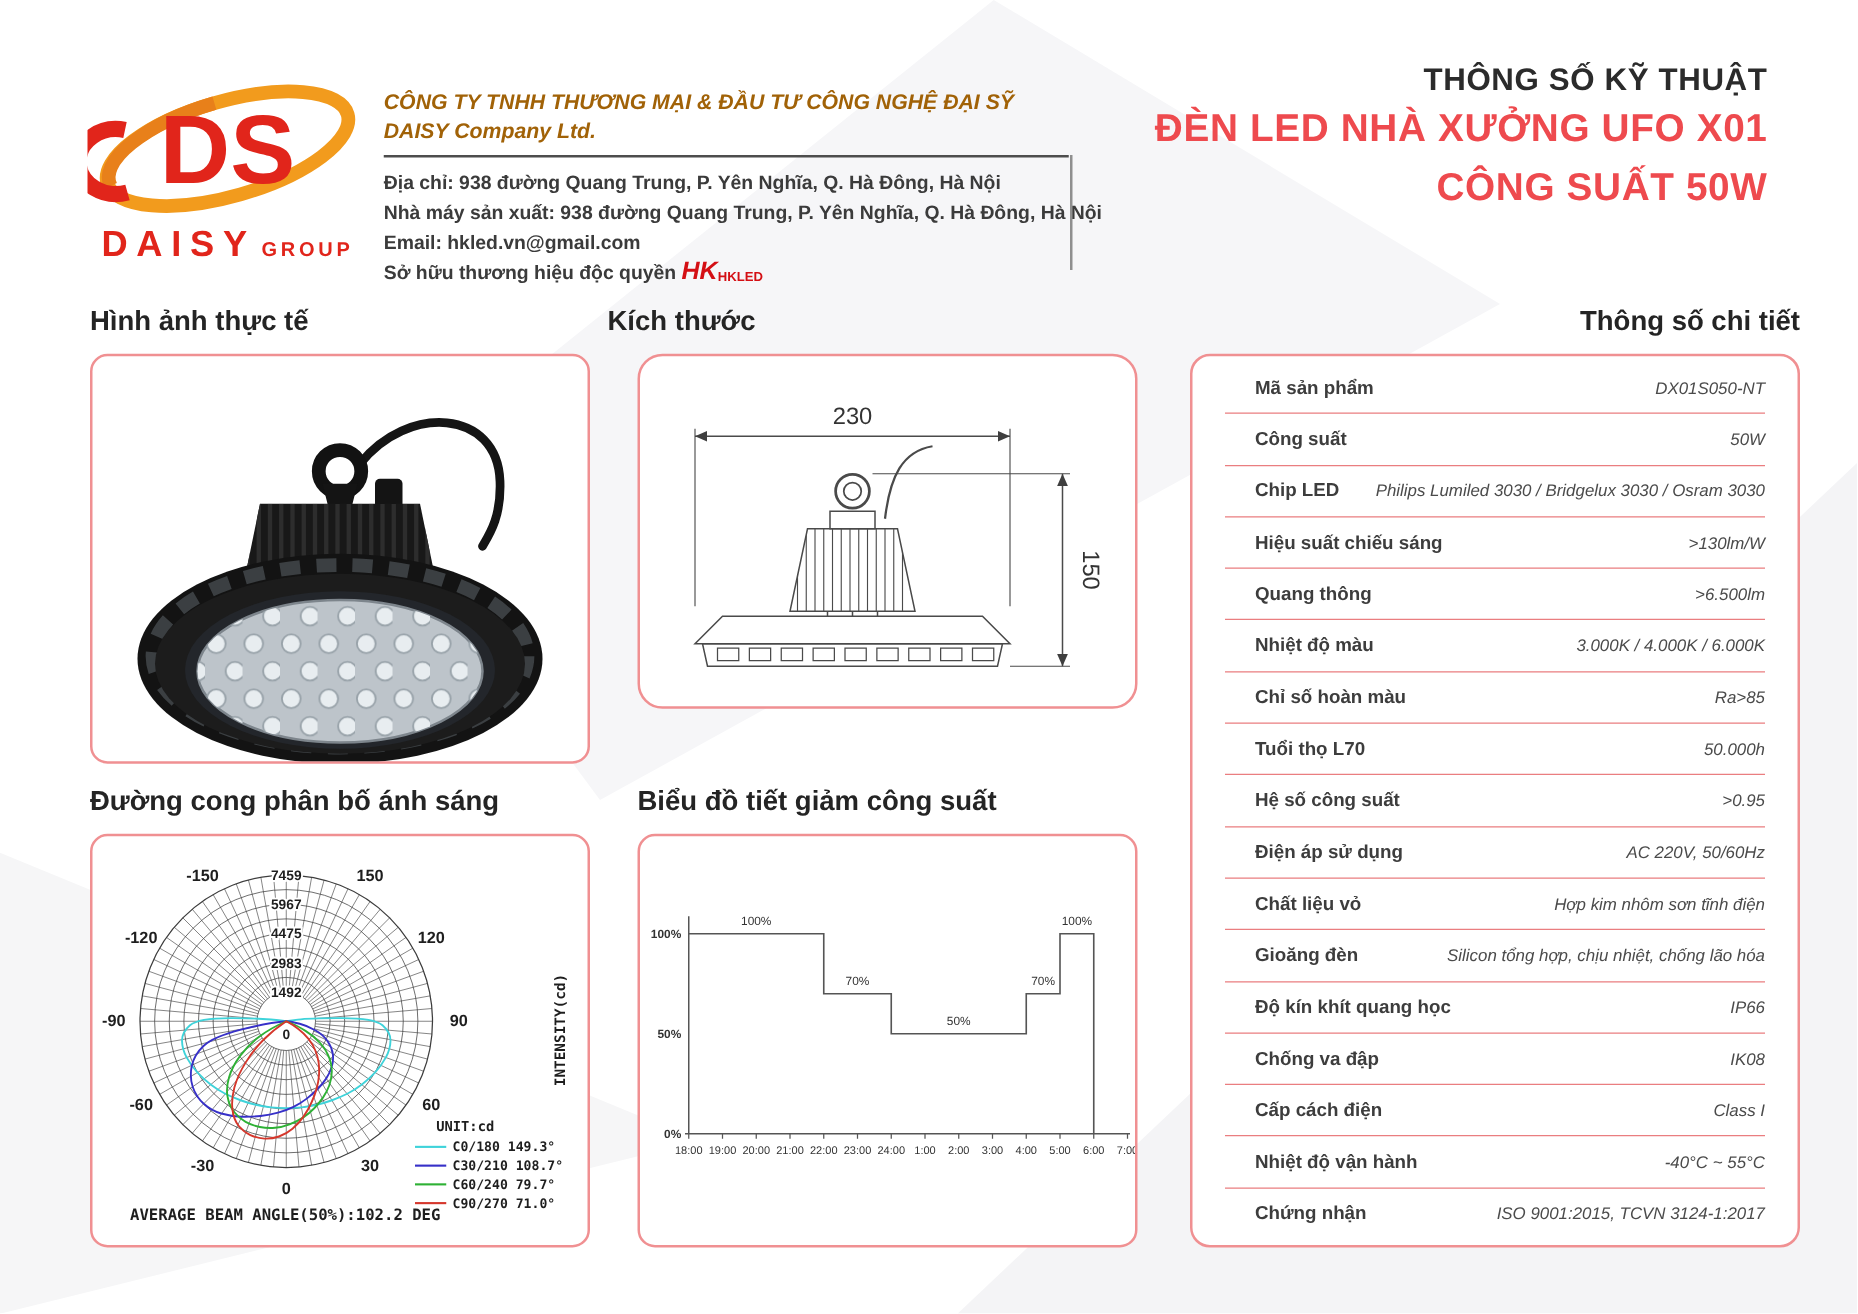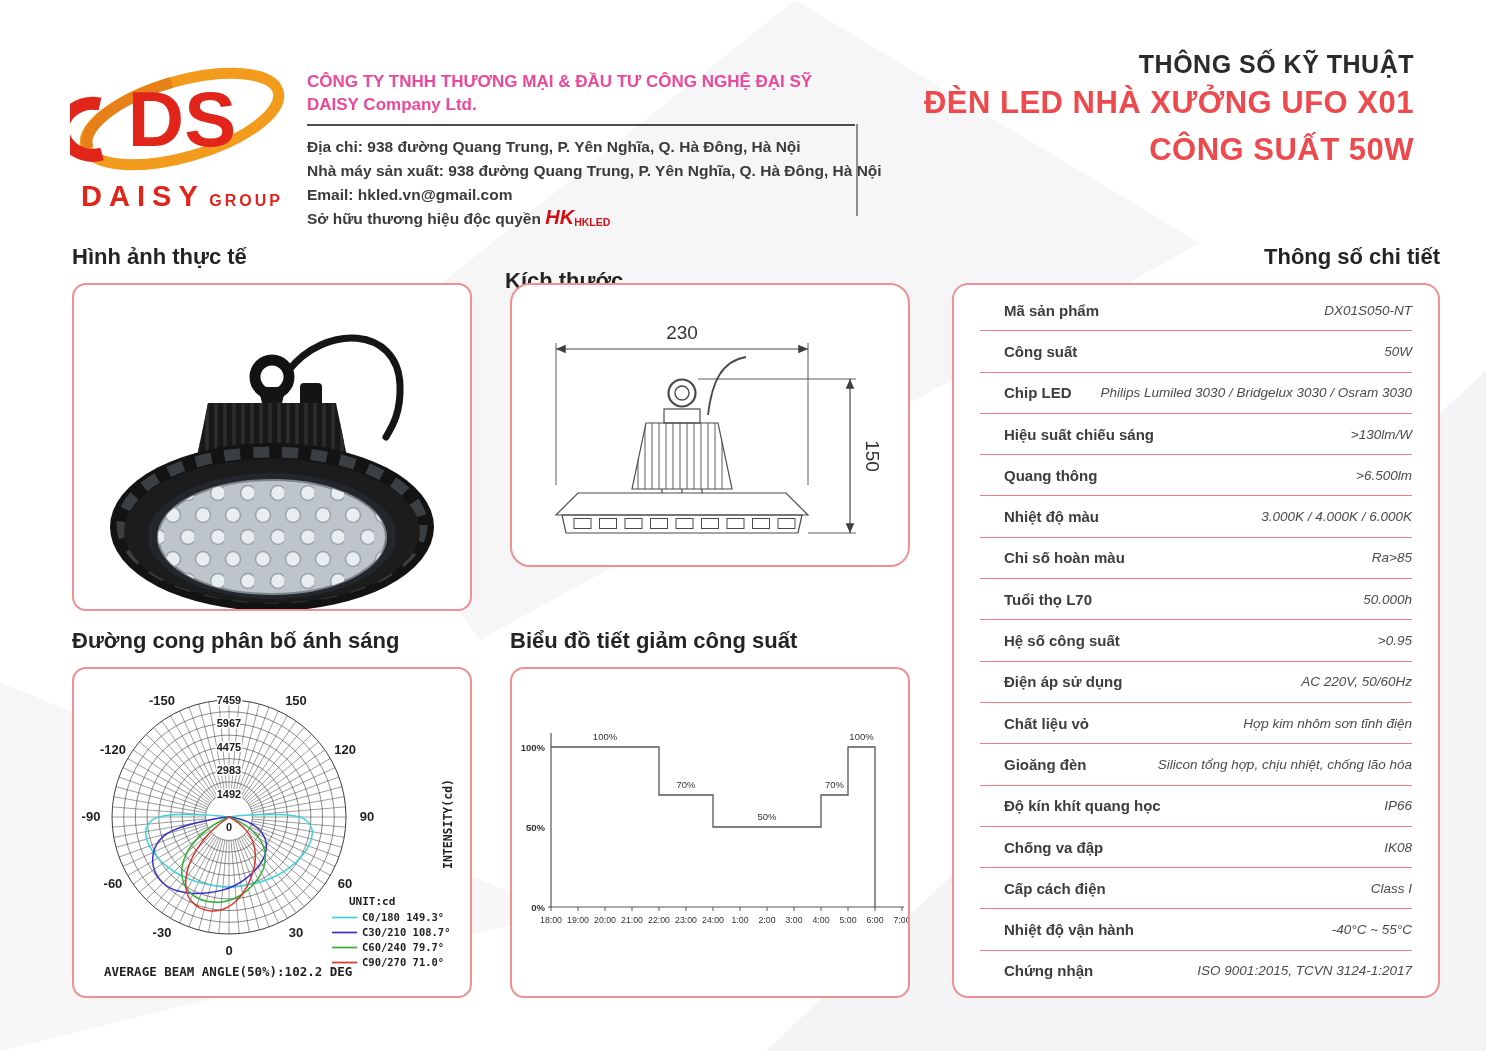--- a/index.html
+++ b/index.html
@@ -11,21 +11,21 @@
   .poly-b{right:0;top:370px;width:720px;height:681px;background:#f4f4f6;clip-path:polygon(100% 0,100% 100%,0 100%);}
   .poly-c{left:0;top:590px;width:560px;height:461px;background:#f6f6f7;clip-path:polygon(0 20%,100% 70%,0 100%);}
   .layer{position:absolute;z-index:1;}
 
   
   #logo-box{left:70px;top:64px;width:224px;height:110px;}
   #logo-word{left:70px;top:180px;width:224px;text-align:center;white-space:nowrap;}
   #logo-word .daisy{font-size:29px;font-weight:800;color:#e1251b;letter-spacing:7px;}
   #logo-word .group{font-size:16px;font-weight:800;color:#e1251b;letter-spacing:3px;}
   #company{left:307px;top:70px;width:552px;}
-  .co-name{font-size:17px;font-weight:800;color:#ec4899;line-height:23px;}
+  .co-name{font-size:17px;font-weight:800;color:#a16207;line-height:23px;font-style:italic;}
   .co-rule{border:none;border-top:2px solid #4d4d4d;margin:8px 0 9px 0;width:548px;}
   .co-line{font-size:15.5px;font-weight:700;color:#3b3b3b;line-height:24px;white-space:nowrap;}
   .brand-mark{color:#d40f14;font-weight:900;font-style:italic;font-size:20px;line-height:14px;margin-top:47px;}
   .brand-sub{color:#d40f14;font-weight:800;font-size:10.5px;vertical-align:-2px;text-align:center;}
   #vdiv{left:856px;top:124px;width:2px;height:92px;background:#8f8f8f;}
   #title-block{right:72px;top:50px;width:620px;text-align:right;}
   #subtitle{font-size:25px;font-weight:800;color:#2b2b2b;letter-spacing:.5px;}
   .big-title{font-size:31px;font-weight:800;color:#ee4a4e;line-height:47px;letter-spacing:.5px;}
 
   
@@ -82,21 +82,21 @@
   </div>
   <div class="layer" id="vdiv"></div>
 
   <div class="layer" id="title-block">
     <div id="subtitle">THÔNG SỐ KỸ THUẬT</div>
     <div class="big-title">ĐÈN LED NHÀ XƯỞNG UFO X01</div>
     <div class="big-title">CÔNG SUẤT 50W</div>
   </div>
 
   <div class="sec-title" style="left:72px;top:244px;">Hình ảnh thực tế</div>
-  <div class="sec-title" style="left:505px;top:244px;margin-top:24px;">Kích thước</div>
+  <div class="sec-title" style="left:486px;top:244px;">Kích thước</div>
   <div class="sec-title" style="left:72px;top:628px;">Đường cong phân bố ánh sáng</div>
   <div class="sec-title" style="left:510px;top:628px;">Biểu đồ tiết giảm công suất</div>
   <div class="sec-title" style="right:46px;top:244px;">Thông số chi tiết</div>
 
   <div class="panel" id="photo-panel">
     <svg id="photo-svg" width="396" height="324" viewBox="0 0 396 324">
       <defs>
         <clipPath id="hsclip">
             <path d="M118,196 L134,118 L262,118 L278,196 Z"></path>
           </clipPath>

